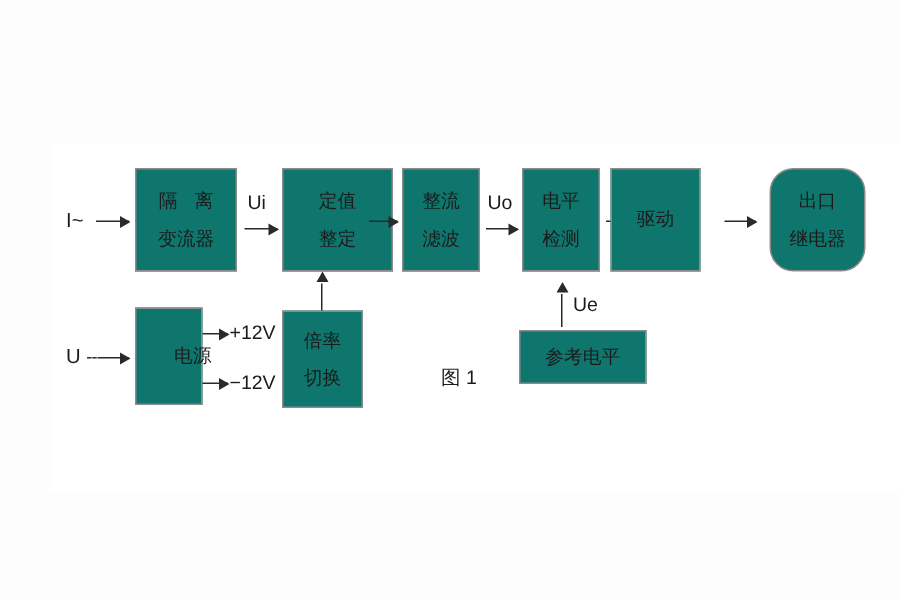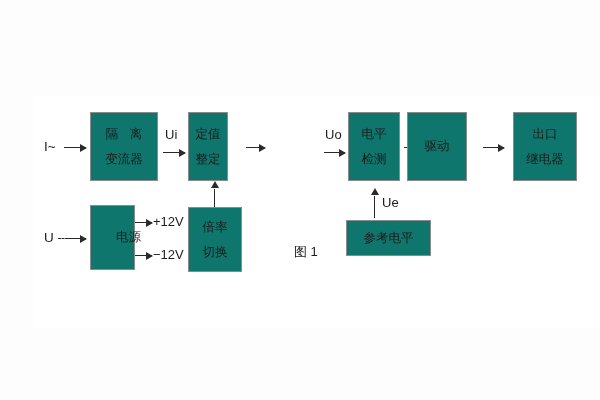--- a/index.html
+++ b/index.html
@@ -116,45 +116,49 @@
   <div class="arrow-h" style="left:64px; top:147px; width:22px;"></div>
 
   <div class="blk" style="left:90px; top:112px; width:68px; height:69px;">
     <span class="ln spaced">隔 离</span>
     <span class="ln">变流器</span>
   </div>
 
   <div class="lbl sig" style="left:165px; top:128px;">Ui</div>
   <div class="arrow-h" style="left:163px; top:152px; width:22px;"></div>
 
-  <div class="blk" style="left:188px; top:112px; width:40px; height:69px;">
+  <div class="blk" style="left:188px; top:112px; width:74px; height:69px;">
     <span class="ln">定值</span>
     <span class="ln">整定</span>
   </div>
 
   <div class="arrow-h" style="left:246px; top:147px; width:19px;"></div>
 
+  <div class="blk" style="left:268px; top:112px; width:52px; height:69px;">
+    <span class="ln">整流</span>
+    <span class="ln">滤波</span>
+  </div>
 
   <div class="lbl sig" style="left:325px; top:128px;">Uo</div>
   <div class="arrow-h" style="left:324px; top:152px; width:21px;"></div>
 
   <div class="blk" style="left:348px; top:112px; width:52px; height:69px;">
     <span class="ln">电平</span>
     <span class="ln">检测</span>
   </div>
 
   <div class="arrow-h" style="left:404px; top:147px; width:19px;"></div>
 
   <div class="blk one-line" style="left:407px; top:112px; width:60px; height:69px;">
     <span class="ln">驱动</span>
   </div>
 
   <div class="arrow-h" style="left:483px; top:147px; width:21px;"></div>
 
-  <div class="blk" style="left:513px; top:112px; width:64px; height:69px;">
+  <div class="blk" style="left:513px; top:112px; width:64px; height:69px;border-radius:16px;">
     <span class="ln">出口</span>
     <span class="ln">继电器</span>
   </div>
 
   <div class="lbl term" style="left:44px; top:231px;">U</div>
   <div class="lead-dash" style="left:58px; top:238px; width:10px;"></div>
   <div class="arrow-h" style="left:68px; top:238px; width:18px;"></div>
 
   <div class="blk one-line" style="left:90px; top:205px; width:45px; height:65px;padding-left:32px;">
     <span class="ln">电源</span>

